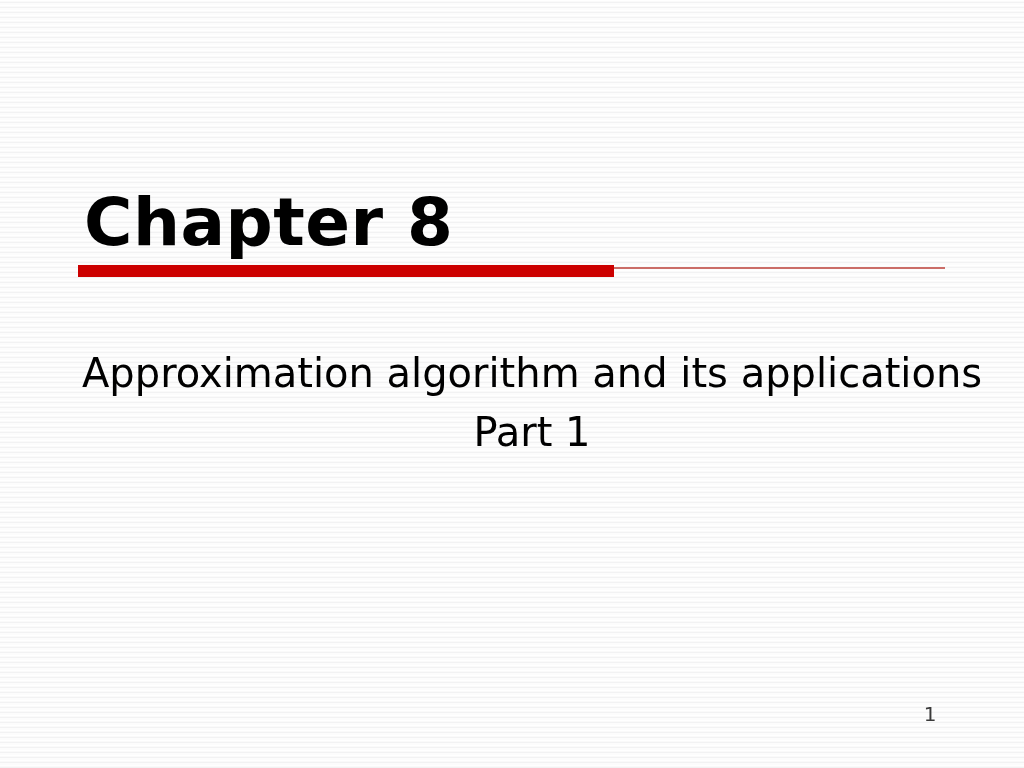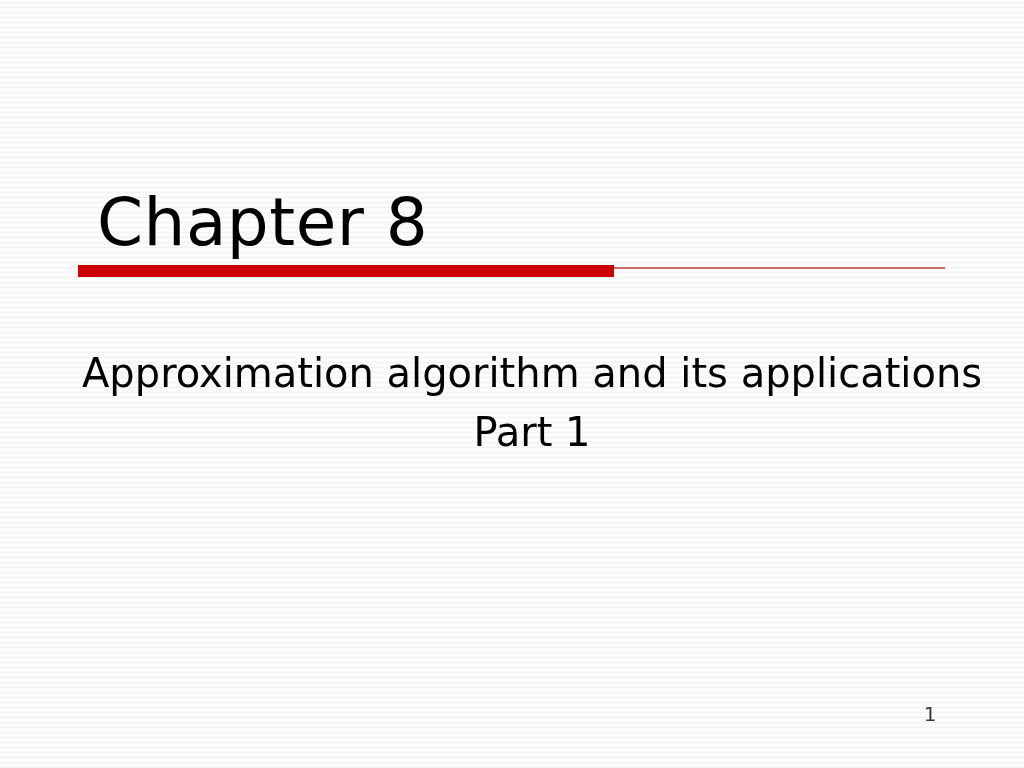--- a/index.html
+++ b/index.html
@@ -32,25 +32,25 @@
       #f2f2f3 3px,
       #fcfcfc 3px,
       #fcfcfc 5px
     );
     overflow: hidden;
   }
 
   
   #title-text {
     position: absolute;
-    left: 97px;
+    left: 84px;
     top: 190px;
     font-size: 66px;
     line-height: 1;
-    font-weight: 400;
+    font-weight: 700;
     color: #000000;
     letter-spacing: 0.5px;
     white-space: nowrap;
   }
 
   
   #divider-thick {
     position: absolute;
     left: 78px;
     top: 265px;

